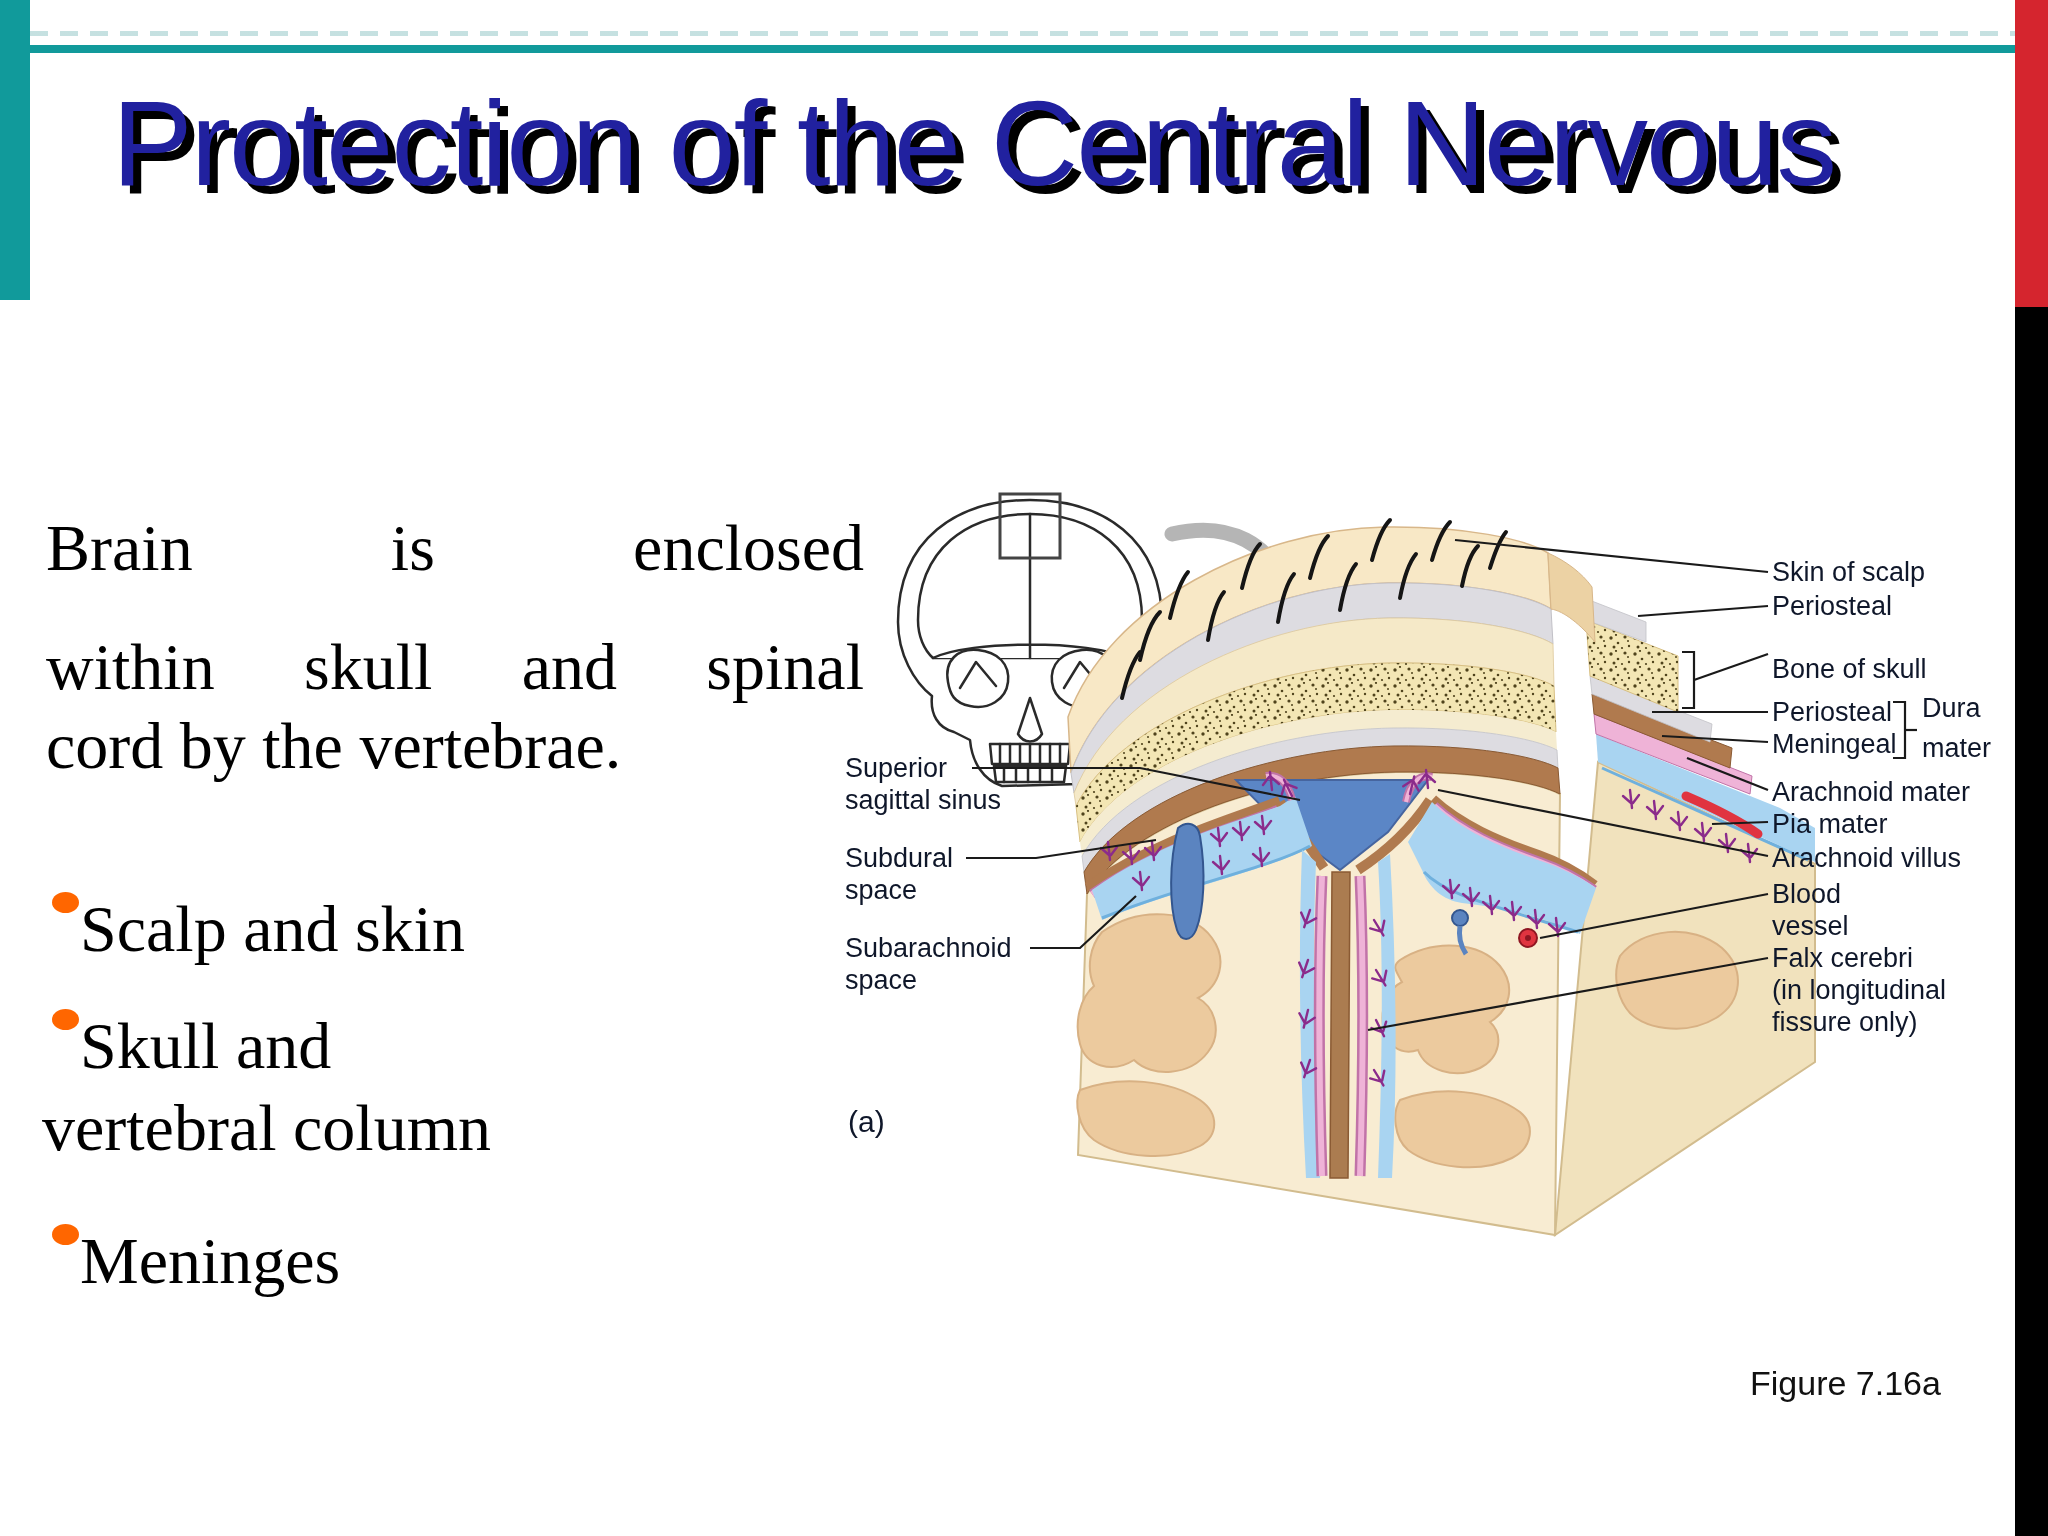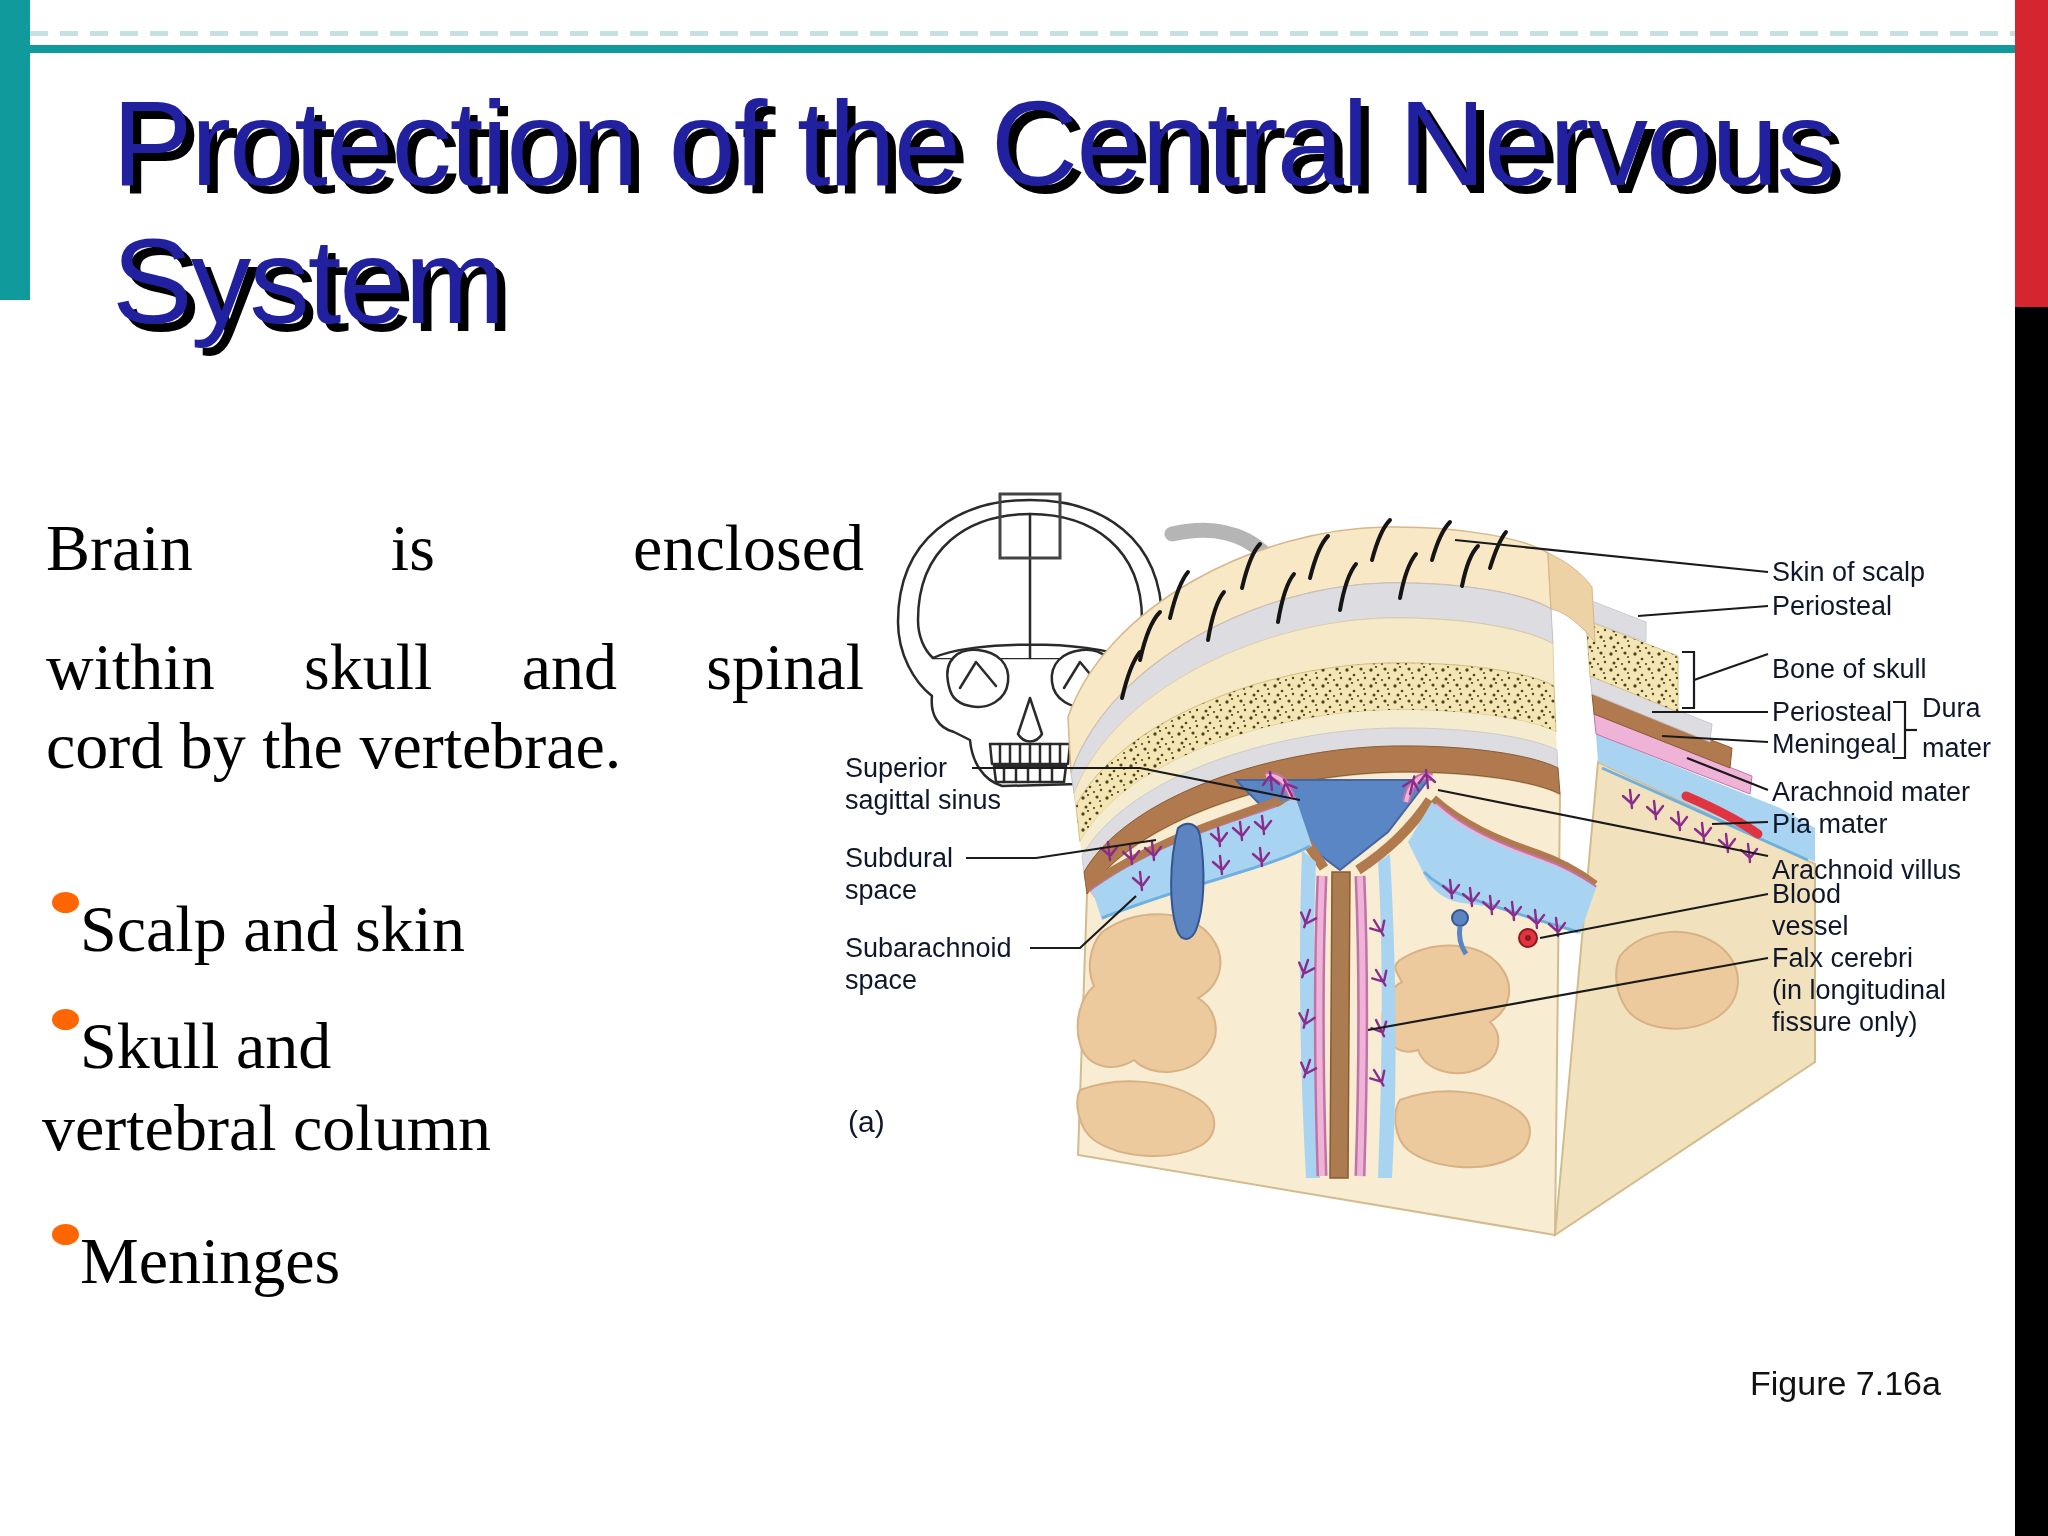--- a/index.html
+++ b/index.html
@@ -48,21 +48,20 @@
 <body>
 
 <div class="abs" id="teal-sidebar"></div>
 <div class="abs" id="teal-dashes"></div>
 <div class="abs" id="teal-rule"></div>
 <div class="abs" id="red-corner"></div>
 <div class="abs" id="black-strip"></div>
 
 <div class="abs" id="title">
   <div>Protection of the Central Nervous</div>
-  <div>System</div>
 </div>
 
 <div class="abs" id="body-par">
   <div class="jl">Brain is enclosed</div>
   <div class="jl">within skull and spinal</div>
   <div>cord by the vertebrae.</div>
 </div>
 
 <div class="abs" id="bullets">
   <span class="bullet-dot" style="left:10px;top:16px;"></span>
@@ -269,21 +268,21 @@
   <div class="fig-label" style="left:1082px;top:198px;line-height:40px;">
     <div>Dura</div>
     <div>mater</div>
   </div>
   <div class="fig-label" style="left:932px;top:286px;">
       <div>Arachnoid mater</div>
     </div>
   <div class="fig-label" style="left:932px;top:318px;">
       <div>Pia mater</div>
     </div>
-  <div class="fig-label" style="left:932px;top:364px;">
+  <div class="fig-label" style="left:932px;top:352px;">
       <div>Arachnoid villus</div>
     </div>
   <div class="fig-label" style="left:932px;top:388px;">
     <div>Blood</div>
     <div>vessel</div>
   </div>
   <div class="fig-label" style="left:932px;top:452px;">
     <div>Falx cerebri</div>
     <div>(in longitudinal</div>
     <div>fissure only)</div>

